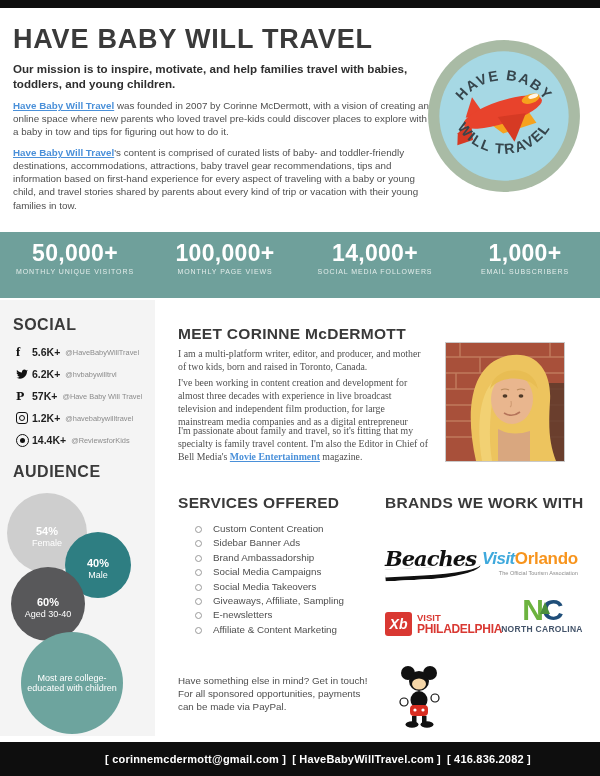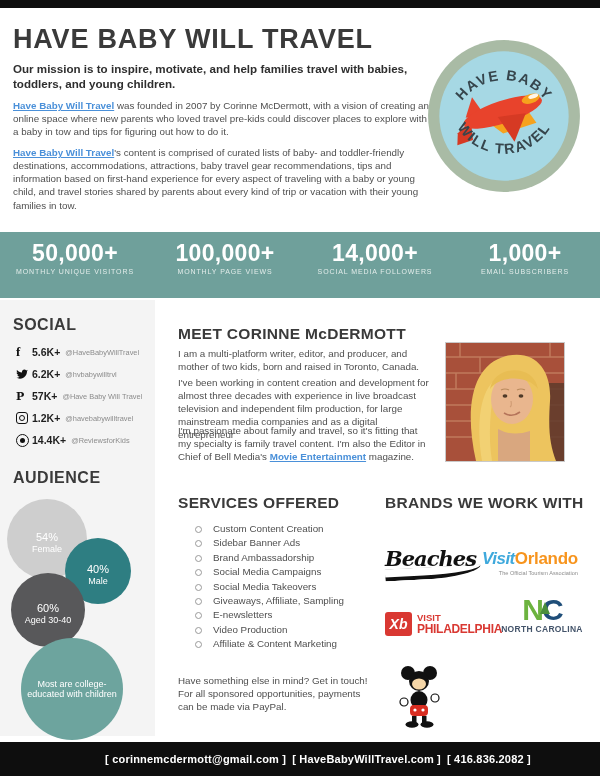--- a/index.html
+++ b/index.html
@@ -34,36 +34,36 @@
   .count{font-size:10.5px;font-weight:bold;color:#1e1e1e;margin-right:5px;white-space:nowrap;}
   .handle{font-size:7.4px;color:#8b8b8b;white-space:nowrap;}
   .fb-glyph{font-family:"Liberation Serif",serif;font-weight:bold;font-size:13px;color:#111;}
   .pin-glyph{font-weight:bold;font-size:11px;color:#111;font-family:"DejaVu Serif",serif;}
   .insta{width:10px;height:10px;border:1.6px solid #111;border-radius:3px;position:relative;}
   .insta::after{content:"";position:absolute;left:2px;top:2px;width:6px;height:6px;
           border:1.4px solid #111;border-radius:50%;box-sizing:border-box;}
   .rev{width:11px;height:11px;border:1.8px solid #111;border-radius:50%;position:relative;}
   .rev::after{content:"";position:absolute;left:3px;top:3px;width:5px;height:5px;
           background:#111;border-radius:50%;}
-  .aud-heading{margin-top:22px;}
+  .aud-heading{margin-top:16px;}
   .bubbles{position:relative;height:255px;}
   .bubble{position:absolute;border-radius:50%;color:#fff;display:flex;flex-direction:column;
           align-items:center;justify-content:center;text-align:center;line-height:1.15;}
-  .bubble .v{font-weight:normal;font-size:11px;margin-top:7px;}
+  .bubble .v{font-weight:bold;font-size:11px;margin-top:7px;}
   .bubble .l{font-size:9px;}
   .b-female{left:7px;top:1px;width:80px;height:80px;}
   .b-male{left:65px;top:40px;width:66px;height:66px;}
   .b-age{left:11px;top:75px;width:74px;height:74px;}
   .b-edu{left:21px;top:140px;width:102px;height:102px;}
   .b-us{left:70px;top:94px;width:72px;height:72px;}
 
   .sec-heading{position:absolute;margin:0;font-size:15.5px;font-weight:800;color:#3a3a3a;
           letter-spacing:0.3px;}
   .meet-h{left:178px;top:325px;}
-  .mpara{position:absolute;left:178px;width:252px;font-size:9.8px;line-height:1.33;color:#4f4f4f;}
+  .mpara{position:absolute;left:178px;width:252px;font-size:9.8px;line-height:1.33;color:#4f4f4f;font-family:Liberation Serif, serif;}
   .mp1{top:347px;}
   .mp2{top:376px;}
   .mp3{top:424px;}
   .photo{position:absolute;left:445px;top:342px;width:118px;height:118px;border:1px solid #c9c9c9;
           box-sizing:content-box;}
 
   .svc-h{left:178px;top:494px;}
   .service-list{position:absolute;left:195px;top:523px;}
   .service-item{display:flex;align-items:flex-start;font-size:9.8px;color:#4f4f4f;
           height:14.4px;}
@@ -285,24 +285,20 @@
   <div class="service-item">
       <span class="o-bullet"></span>
       <span>Giveaways, Affiliate, Sampling</span>
     </div>
   <div class="service-item">
       <span class="o-bullet"></span>
       <span>E-newsletters</span>
     </div>
   <div class="service-item">
       <span class="o-bullet"></span>
-      <span>Video Production</span>
-    </div>
-  <div class="service-item">
-      <span class="o-bullet"></span>
       <span>Affiliate &amp; Content Marketing</span>
     </div>
 </div>
 <div class="svc-note">Have something else in mind? Get in touch! For all sponsored opportunities, payments can be made via PayPal.</div>
 
 <h2 class="sec-heading brands-h">BRANDS WE WORK WITH</h2>
 
 <div class="brand beaches">
   <div class="beaches-script">Beaches</div>
   <div class="beaches-swoosh"></div>

